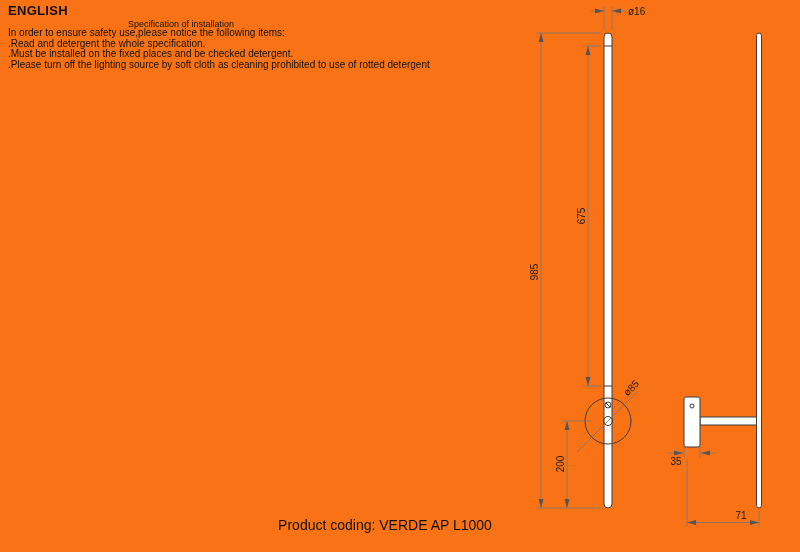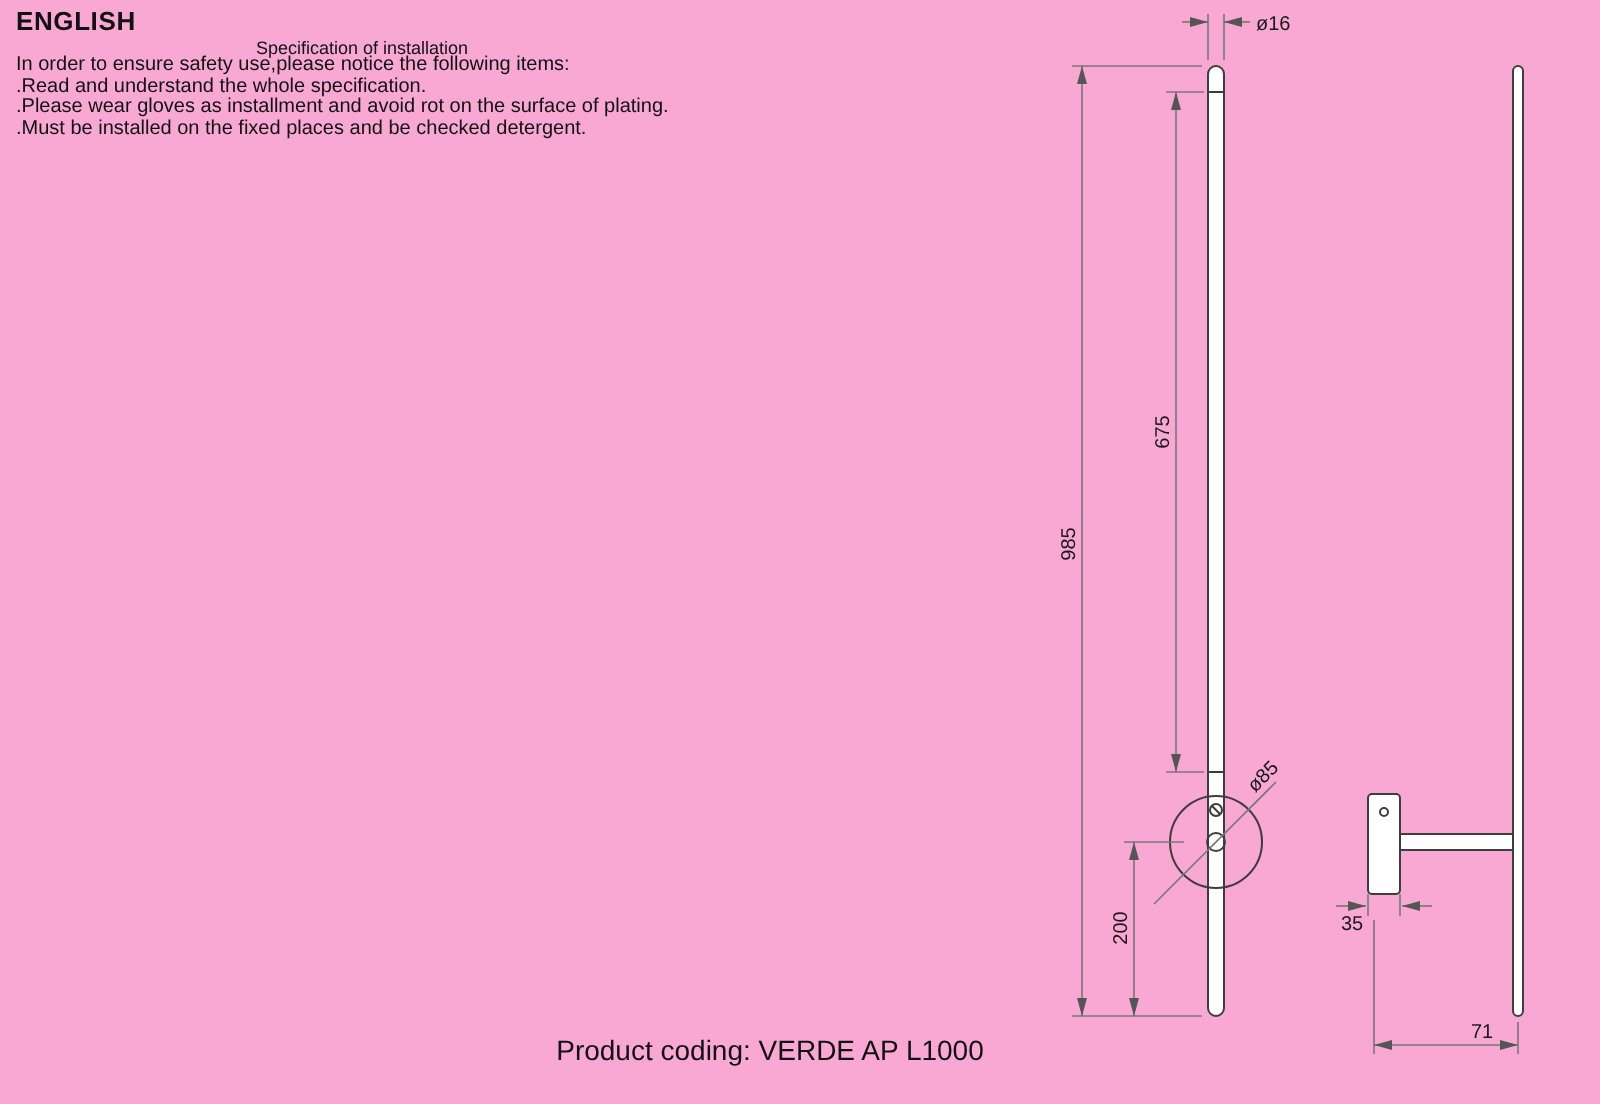--- a/index.html
+++ b/index.html
@@ -1,39 +1,39 @@
 <!DOCTYPE html>
 <html><head>
 <meta charset="utf-8">
 <style>
   * { margin:0; padding:0; box-sizing:border-box; }
   html,body { width:800px; height:552px; background:#ffffff;
               font-family:"Liberation Sans", sans-serif; color:#111; }
-  .page { position:relative; width:800px; height:552px; background:#f9a8d4; overflow:hidden; }
+  .page { position:relative; width:800px; height:552px; background:#f97316; overflow:hidden; }
   .lang { position:absolute; left:8px; top:3px; font-size:13px; font-weight:700; letter-spacing:.3px; }
   .subtitle { position:absolute; left:128px; top:19px; font-size:9px; }
   .instructions { position:absolute; left:8px; top:28px; font-size:10px; line-height:10.6px; }
   .product-coding { position:absolute; left:385px; top:517px; transform:translateX(-50%);
                     font-size:14px; white-space:nowrap; }
   .drawing { position:absolute; left:0; top:0; }
   svg text { font-family:"Liberation Sans", sans-serif; font-size:10px; fill:#1a1a1a; }
 </style>
 </head>
 <body>
 
 <div class="page">
 
   <div class="lang">ENGLISH</div>
   <div class="subtitle">Specification of installation</div>
 
   <div class="instructions">
     <div>In order to ensure safety use,please notice the following items:</div>
-    <div>.Read and understand the whole specification.</div>
-    <div>.Please wear gloves as installment and avoid rot on the surface of plating.</div>
+    <div>.Read and detergent the whole specification.</div>
     <div>.Must be installed on the fixed places and be checked detergent.</div>
+    <div>.Please turn off the lighting source by soft cloth as cleaning prohibited to use of rotted detergent</div>
   </div>
 
   <svg class="drawing" width="800" height="552" viewBox="0 0 800 552">
     <defs>
       <marker id="arr" markerUnits="userSpaceOnUse" markerWidth="9" markerHeight="6" refX="9" refY="3" orient="auto-start-reverse">
         <path d="M0,0.5 L9,3 L0,5.5 z" fill="#555"></path>
       </marker>
     </defs>
 
     <g stroke="#3d3d3d" stroke-width="1" fill="none">

